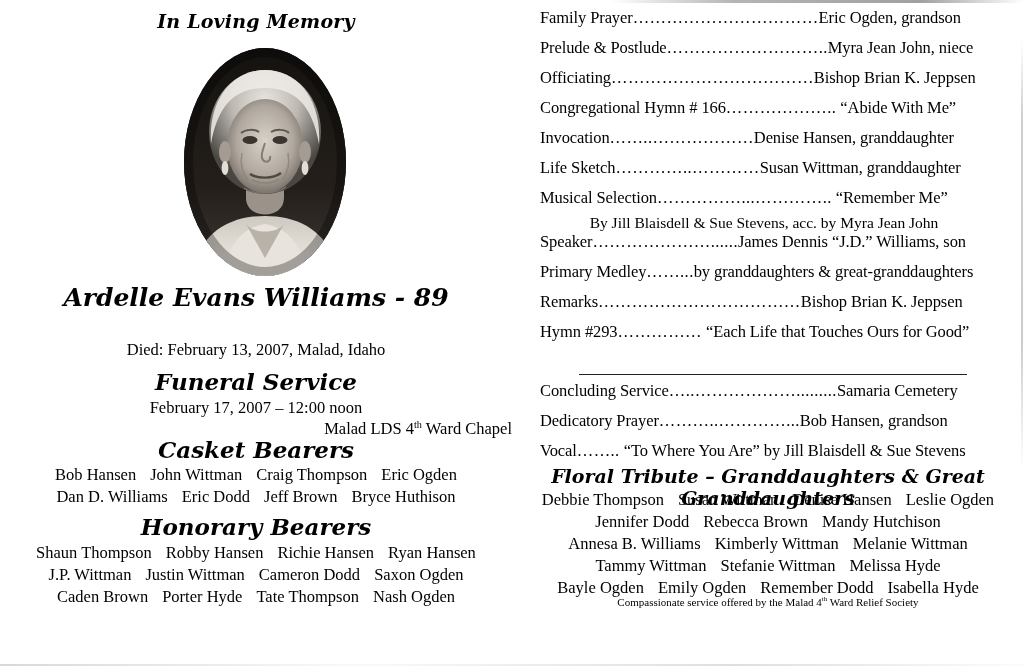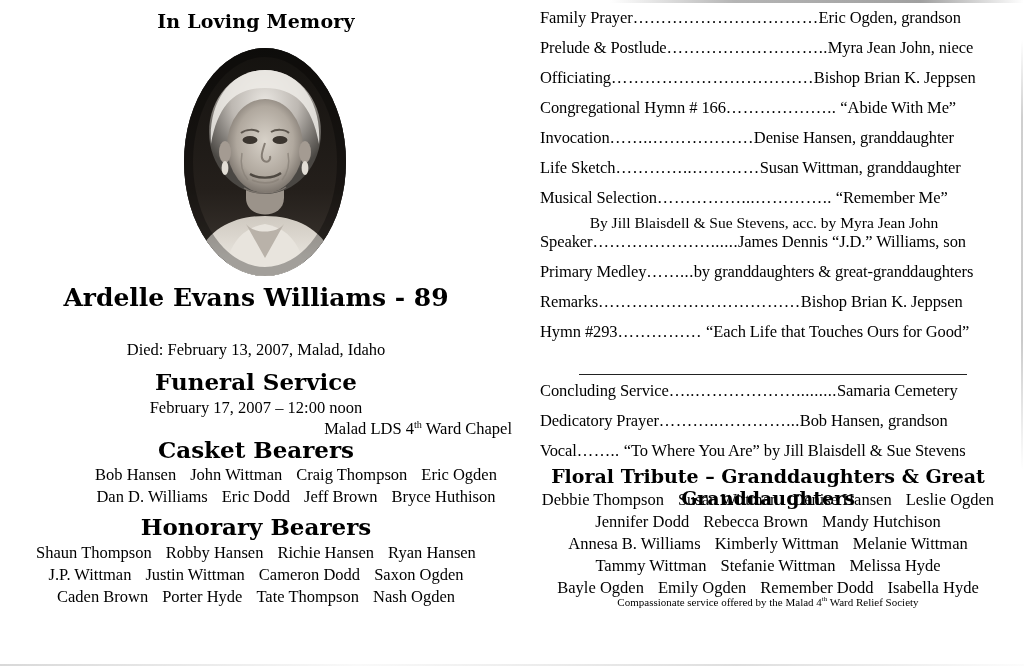--- a/index.html
+++ b/index.html
@@ -49,20 +49,21 @@
   .left-panel {
     position: absolute;
     left: 0;
     top: 0;
     width: 512px;
     height: 668px;
     text-align: center;
   }
   .script {
     font-family: "DejaVu Serif", "Liberation Serif", serif;
+    font-style: italic;
     font-weight: bold;
   }
   .in-loving-memory {
     position: absolute;
     top: 10px;
     left: 0;
     width: 512px;
     font-size: 19px;
     letter-spacing: .2px;
   }
@@ -131,21 +132,20 @@
     top: 436px;
     left: 0;
     width: 512px;
     font-size: 23px;
   }
   .casket-list {
     position: absolute;
     top: 464px;
     left: 0;
     width: 512px;
-    padding-left: 40px;
   }
   .honorary-heading {
     position: absolute;
     top: 513px;
     left: 0;
     width: 512px;
     font-size: 23px;
   }
   .honorary-list {
     position: absolute;

